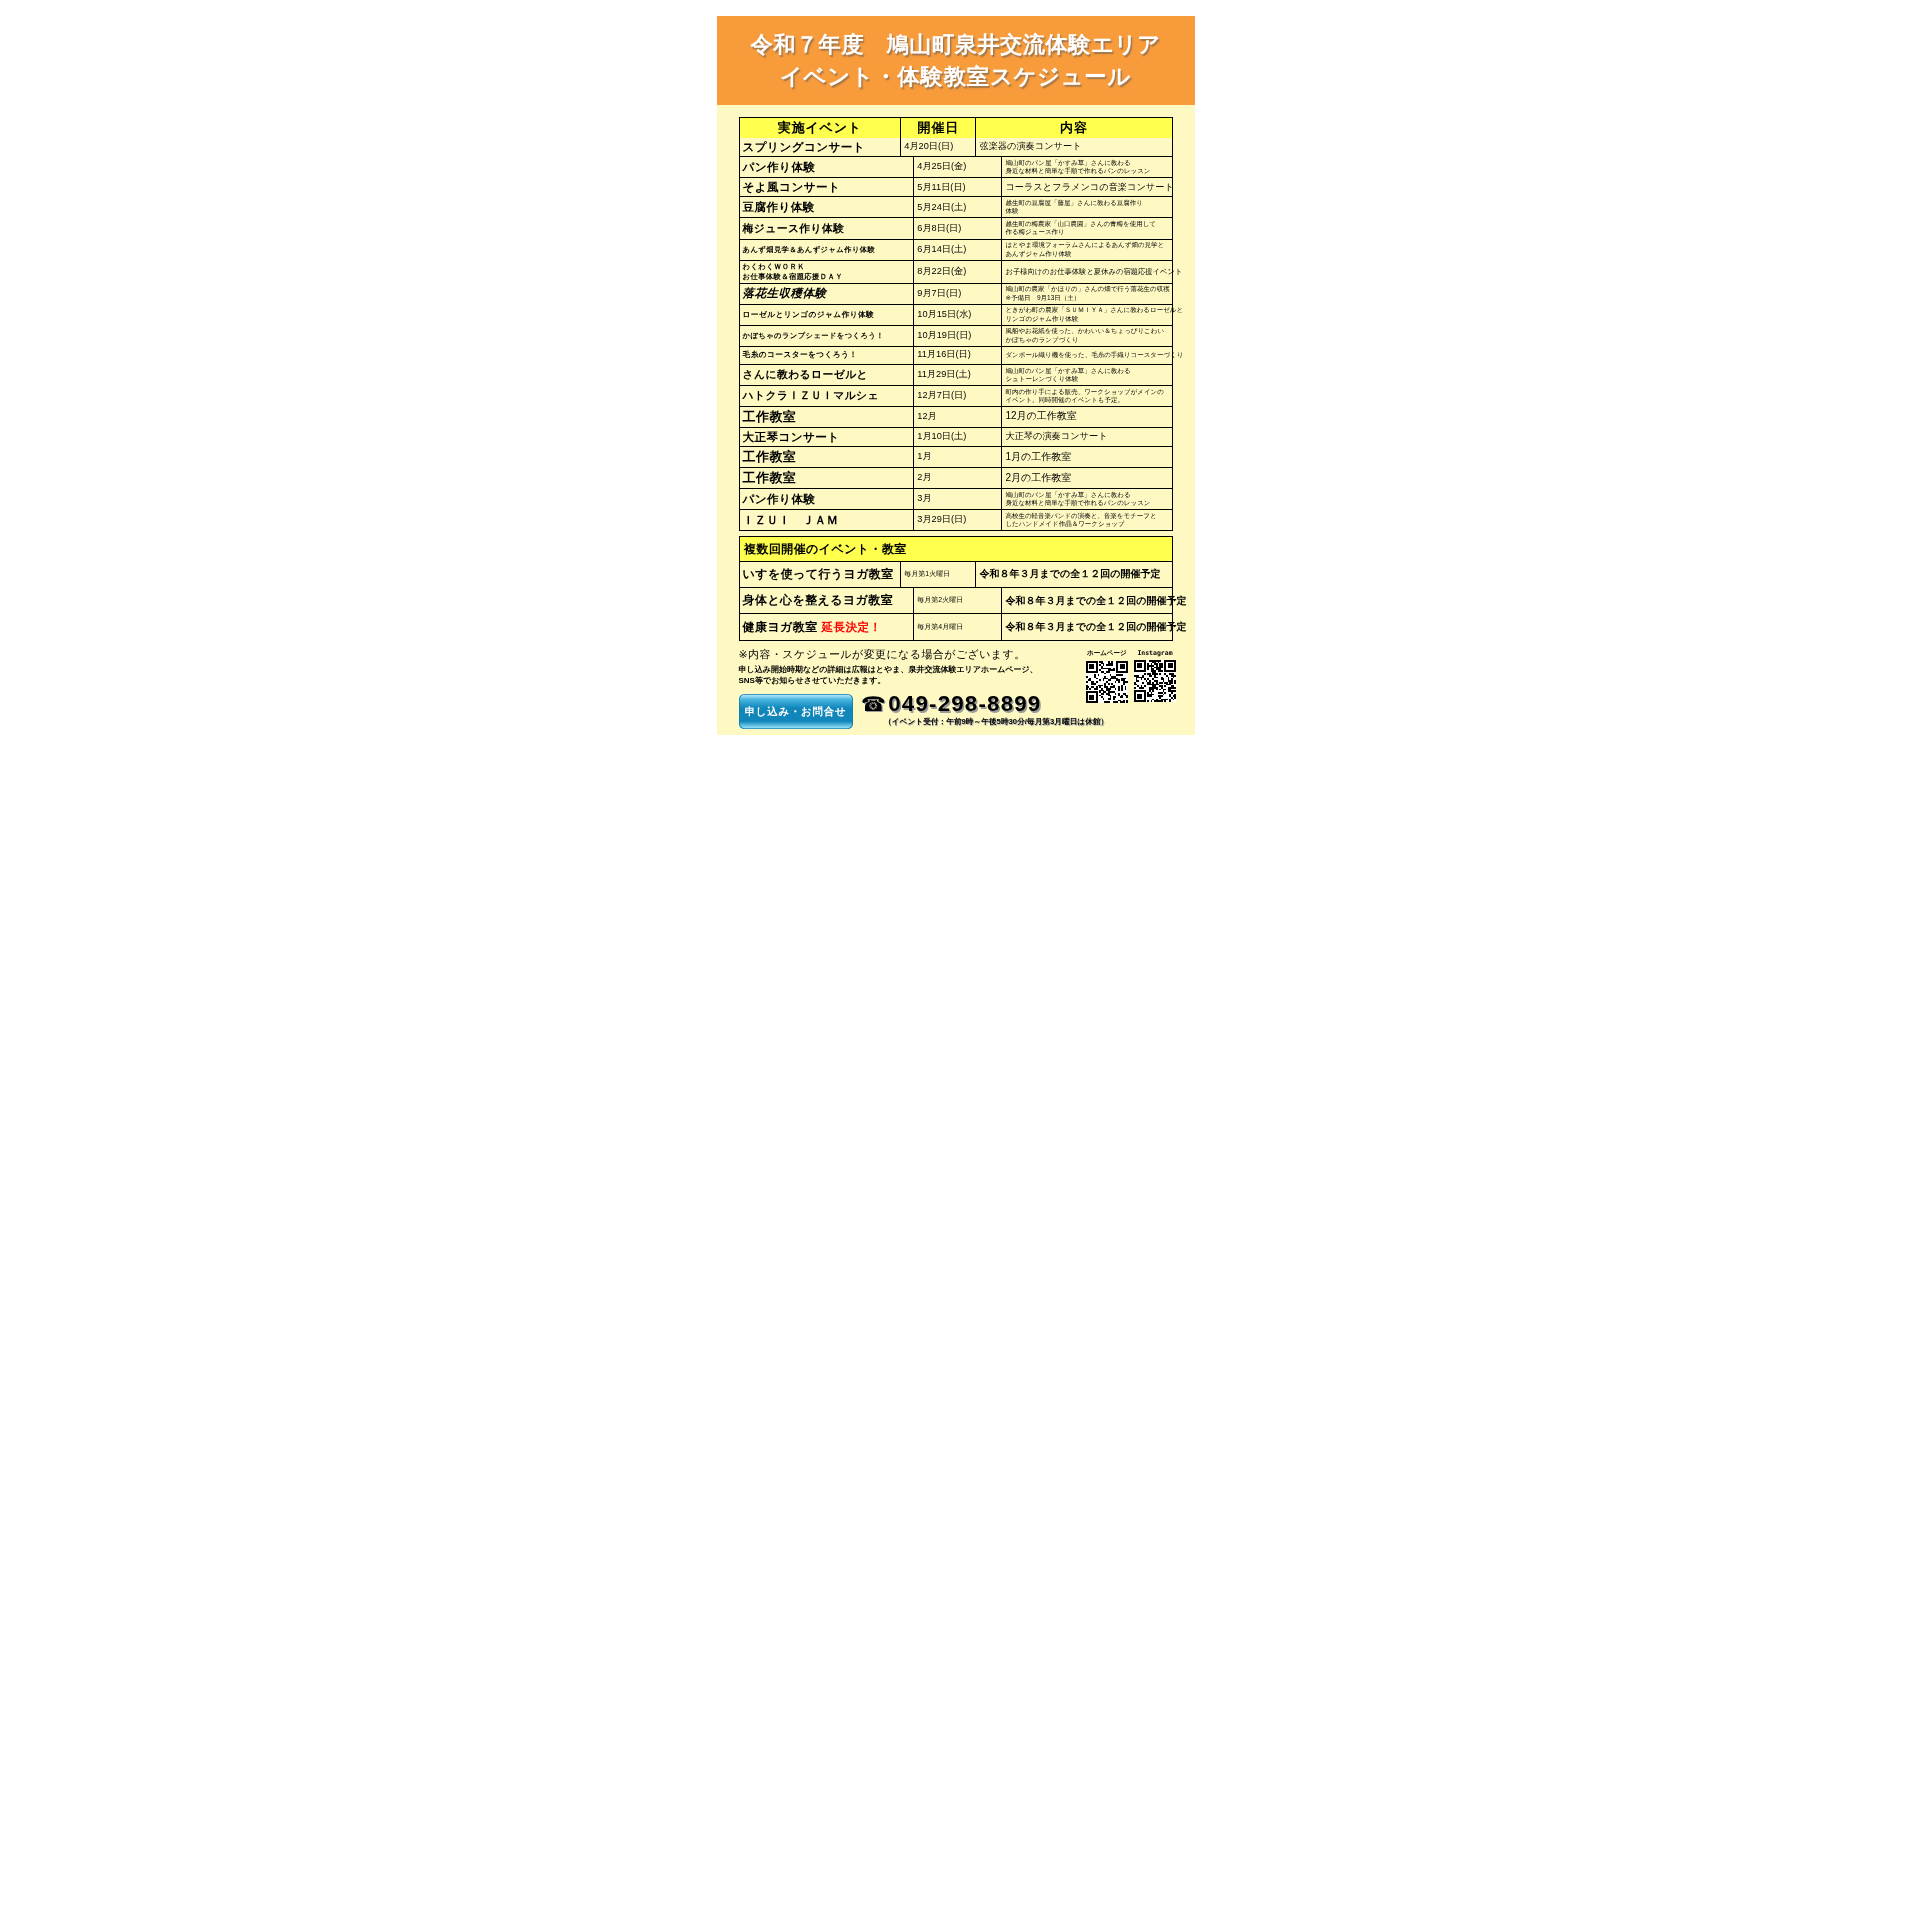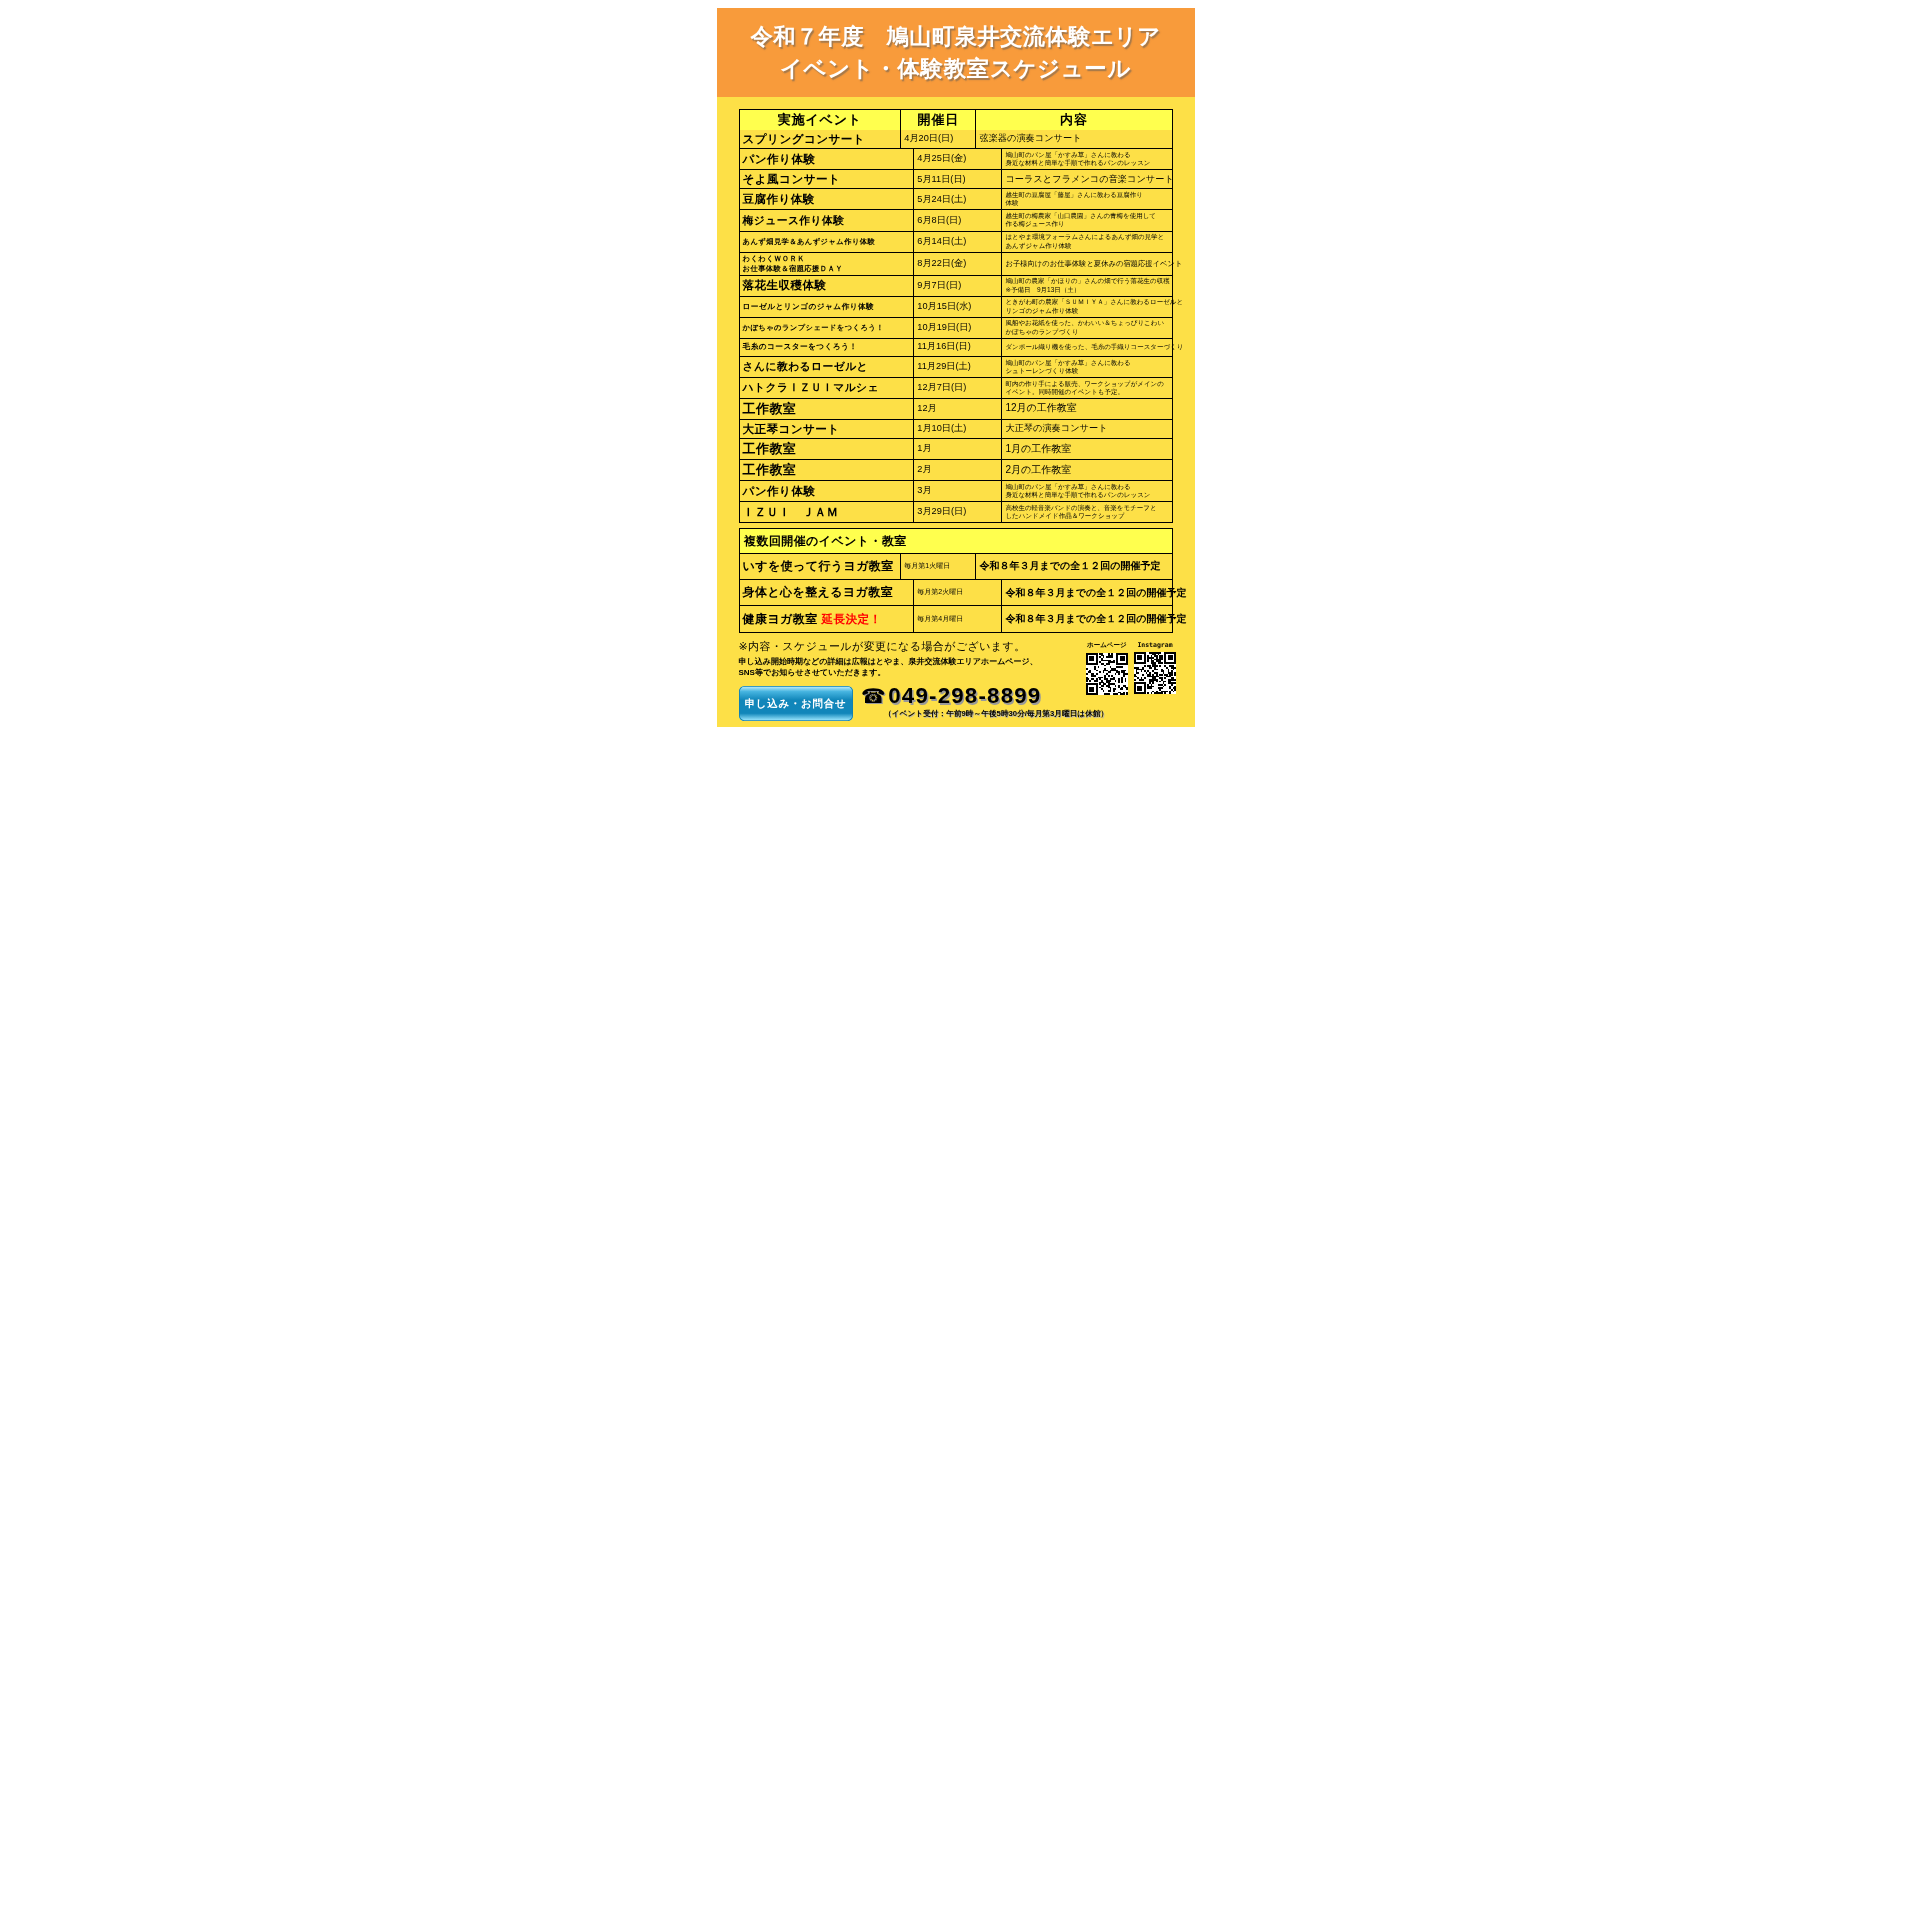--- a/index.html
+++ b/index.html
@@ -1,16 +1,16 @@
 <!DOCTYPE html>
 <html style="font-size:6.2px"><head>
 <meta charset="utf-8">
 <style>
   html,body{margin:0;padding:0;background:#fff;}
-  .page{width:478px;margin:8px auto;background:#fde047;
+  .page{width:478px;margin:16px auto;background:#fef9c3;
         font-family:"Liberation Sans","DejaVu Sans",sans-serif;color:#000;
         padding-bottom:5.4px;}
   
   .band{background:#F89B3B;margin-top:1.5px;padding:13px 0 11.6px;text-align:center;}
   .band .t1,.band .t2{color:#fff;font-weight:bold;
         text-shadow:1.5px 1.5px 1.2px rgba(90,90,90,.55);line-height:1.45;}
   .band .t1{font-size:22.3px;letter-spacing:0.4px;}
   .band .t2{font-size:22.3px;letter-spacing:0.8px;}
   
   .tbl{margin:11.6px 22px 0;border:1.2px solid #000;}
@@ -158,21 +158,21 @@
           </div>
           <div class="cell date">
             <span style="font-size: 9.2px;">8月22日(金)</span>
           </div>
           <div class="cell cont">
             <span style="font-size: 7.3px;">お子様向けのお仕事体験と夏休みの宿題応援イベント</span>
           </div>
         </div>
         <div class="row">
           <div class="cell name">
-            <span style="font-size: 11.6px;">落花生収穫体験</span>
+            <span style="font-size: 11.6px; font-style: italic;">落花生収穫体験</span>
           </div>
           <div class="cell date">
             <span style="font-size: 9.2px;">9月7日(日)</span>
           </div>
           <div class="cell cont">
             <span style="font-size: 6.5px;">鳩山町の農家「かほりの」さんの畑で行う落花生の収穫
 ※予備日　9月13日（土）</span>
           </div>
         </div>
         <div class="row">

